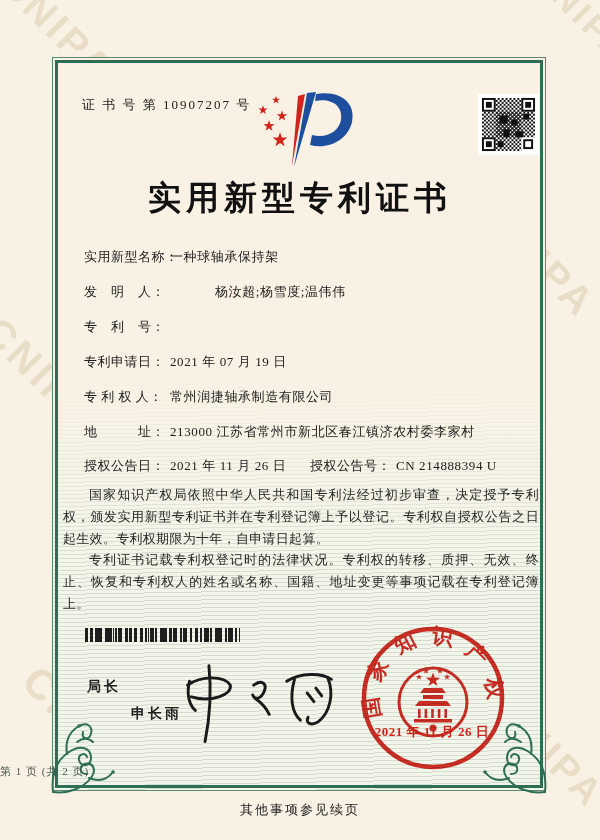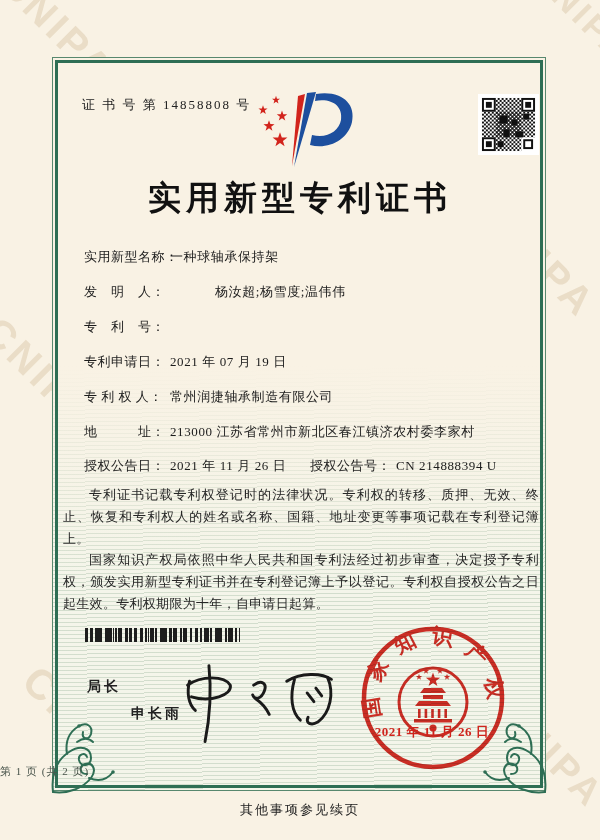--- a/index.html
+++ b/index.html
@@ -109,21 +109,21 @@
         <path d="M 84 84 C 68 86 54 80 46 70 C 40 62 44 54 52 56 C 58 58 58 66 50 66"></path>
         <path d="M 70 46 C 72 34 68 24 58 18 C 50 14 44 18 46 26 C 48 32 56 32 54 24"></path>
         <path d="M 48 70 C 38 74 30 72 24 64"></path>
         <path d="M 60 34 C 54 30 48 30 44 34"></path>
         <circle cx="58" cy="18" r="1.8" fill="#2e6e54" stroke="none"></circle>
         <circle cx="24" cy="64" r="1.8" fill="#2e6e54" stroke="none"></circle>
       </svg>
     </div>
   </div>
 
-  <div class="cert-no">证 书 号 第 14858808 号</div>
+  <div class="cert-no">证 书 号 第 10907207 号</div>
 
   <div class="logo">
     <svg viewBox="0 0 112 82">
       <path d="M 66,6 C 92,2 106,16 102,34 C 98,52 78,62 60,57 L 62,47 C 77,51 89,43 91,32 C 93,18 82,10 65,13 Z" fill="#1d4f9e"></path>
       <polygon points="57,5 66,4 44,79" fill="#1d4f9e"></polygon>
       <polygon points="48,8 55,6 42,78" fill="#d2241c"></polygon>
       <g fill="#d2241c">
         <use href="#star5" transform="translate(30,52) scale(0.78)"></use>
         <use href="#star5" transform="translate(19,38) scale(0.58)"></use>
         <use href="#star5" transform="translate(32,28) scale(0.55)"></use>
@@ -194,22 +194,22 @@
     <span class="val">213000 江苏省常州市新北区春江镇济农村委李家村</span>
   </div>
   <div class="row grant" style="top:457px;">
     <span class="lab">授权公告日：</span>
     <span class="val val1">2021 年 11 月 26 日</span>
     <span class="lab lab2">授权公告号：</span>
     <span class="val">CN 214888394 U</span>
   </div>
 
   <div class="body-text">
+    <p>国家知识产权局依照中华人民共和国专利法经过初步审查，决定授予专利权，颁发实用新型专利证书并在专利登记簿上予以登记。专利权自授权公告之日起生效。专利权期限为十年，自申请日起算。</p>
     <p>专利证书记载专利权登记时的法律状况。专利权的转移、质押、无效、终止、恢复和专利权人的姓名或名称、国籍、地址变更等事项记载在专利登记簿上。</p>
-    <p>国家知识产权局依照中华人民共和国专利法经过初步审查，决定授予专利权，颁发实用新型专利证书并在专利登记簿上予以登记。专利权自授权公告之日起生效。专利权期限为十年，自申请日起算。</p>
   </div>
 
   <div class="barcode"></div>
 
   <div class="comm t1">局长</div>
   <div class="comm t2">申长雨</div>
 
   <div class="sig">
     <svg viewBox="0 0 180 95" fill="none" stroke="#1a1a1a" stroke-width="3" stroke-linecap="round">
       <path d="M 38 10 C 40 30 40 58 34 88"></path>

